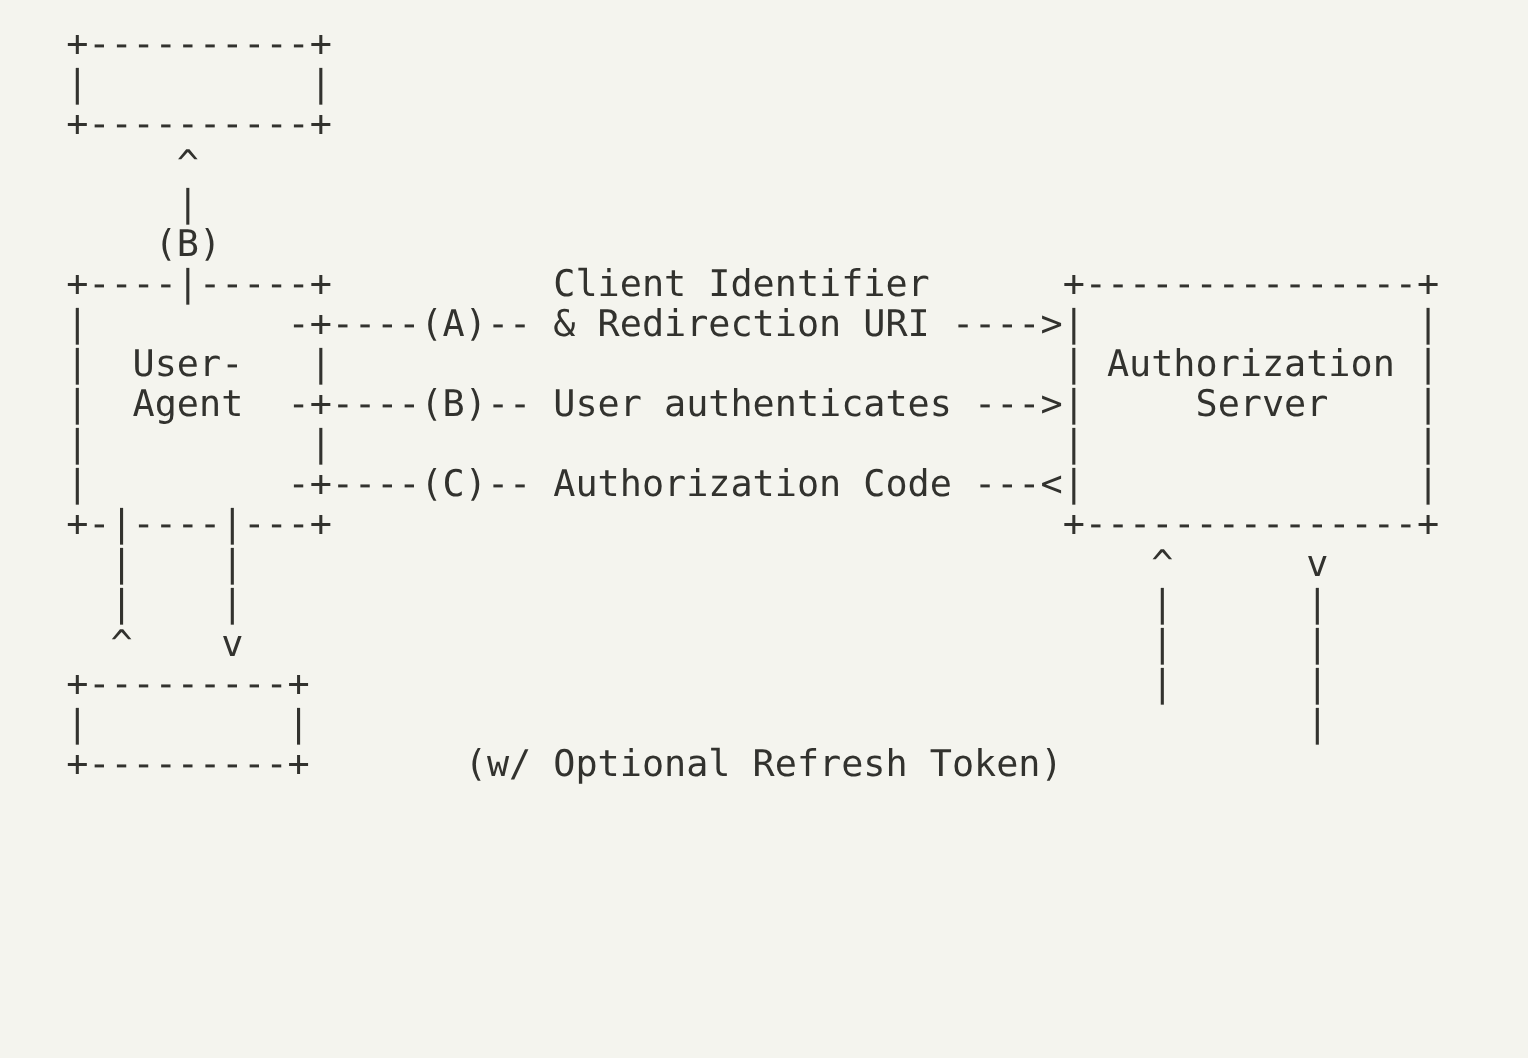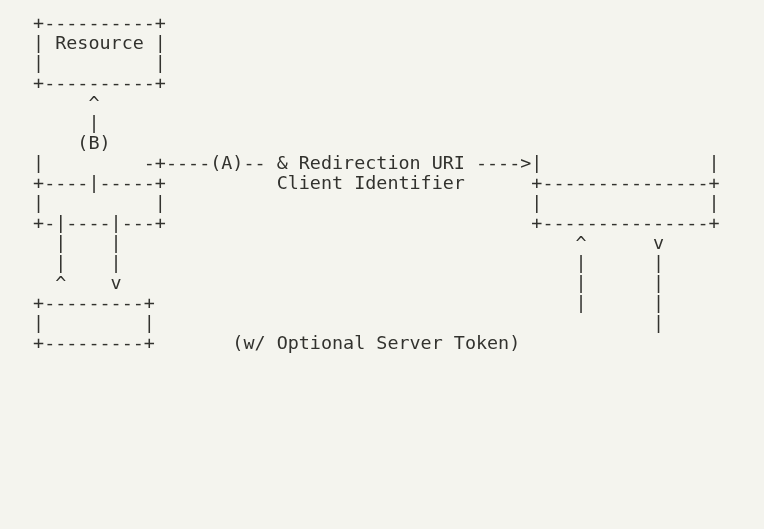--- a/index.html
+++ b/index.html
@@ -24,29 +24,31 @@
   .ascii-line {
     white-space: pre;
     height: 20px;
   }
 </style>
 </head>
 <body>
 
 <div id="ascii-diagram">
   <div class="ascii-line"> +----------+</div>
-  <div class="ascii-line"> | Resource |</div>
   <div class="ascii-line"> |          |</div>
   <div class="ascii-line"> +----------+</div>
   <div class="ascii-line">      ^</div>
   <div class="ascii-line">      |</div>
   <div class="ascii-line">     (B)</div>
+  <div class="ascii-line"> +----|-----+          Client Identifier      +---------------+</div>
   <div class="ascii-line"> |         -+----(A)-- &amp; Redirection URI ----&gt;|               |</div>
-  <div class="ascii-line"> +----|-----+          Client Identifier      +---------------+</div>
+  <div class="ascii-line"> |  User-   |                                 | Authorization |</div>
+  <div class="ascii-line"> |  Agent  -+----(B)-- User authenticates ---&gt;|     Server    |</div>
   <div class="ascii-line"> |          |                                 |               |</div>
+  <div class="ascii-line"> |         -+----(C)-- Authorization Code ---&lt;|               |</div>
   <div class="ascii-line"> +-|----|---+                                 +---------------+</div>
   <div class="ascii-line">   |    |                                         ^      v</div>
   <div class="ascii-line">   |    |                                         |      |</div>
   <div class="ascii-line">   ^    v                                         |      |</div>
   <div class="ascii-line"> +---------+                                      |      |</div>
   <div class="ascii-line"> |         |                                             |</div>
-  <div class="ascii-line"> +---------+       (w/ Optional Server Token)</div>
+  <div class="ascii-line"> +---------+       (w/ Optional Refresh Token)</div>
 </div>
 
 </body></html>

